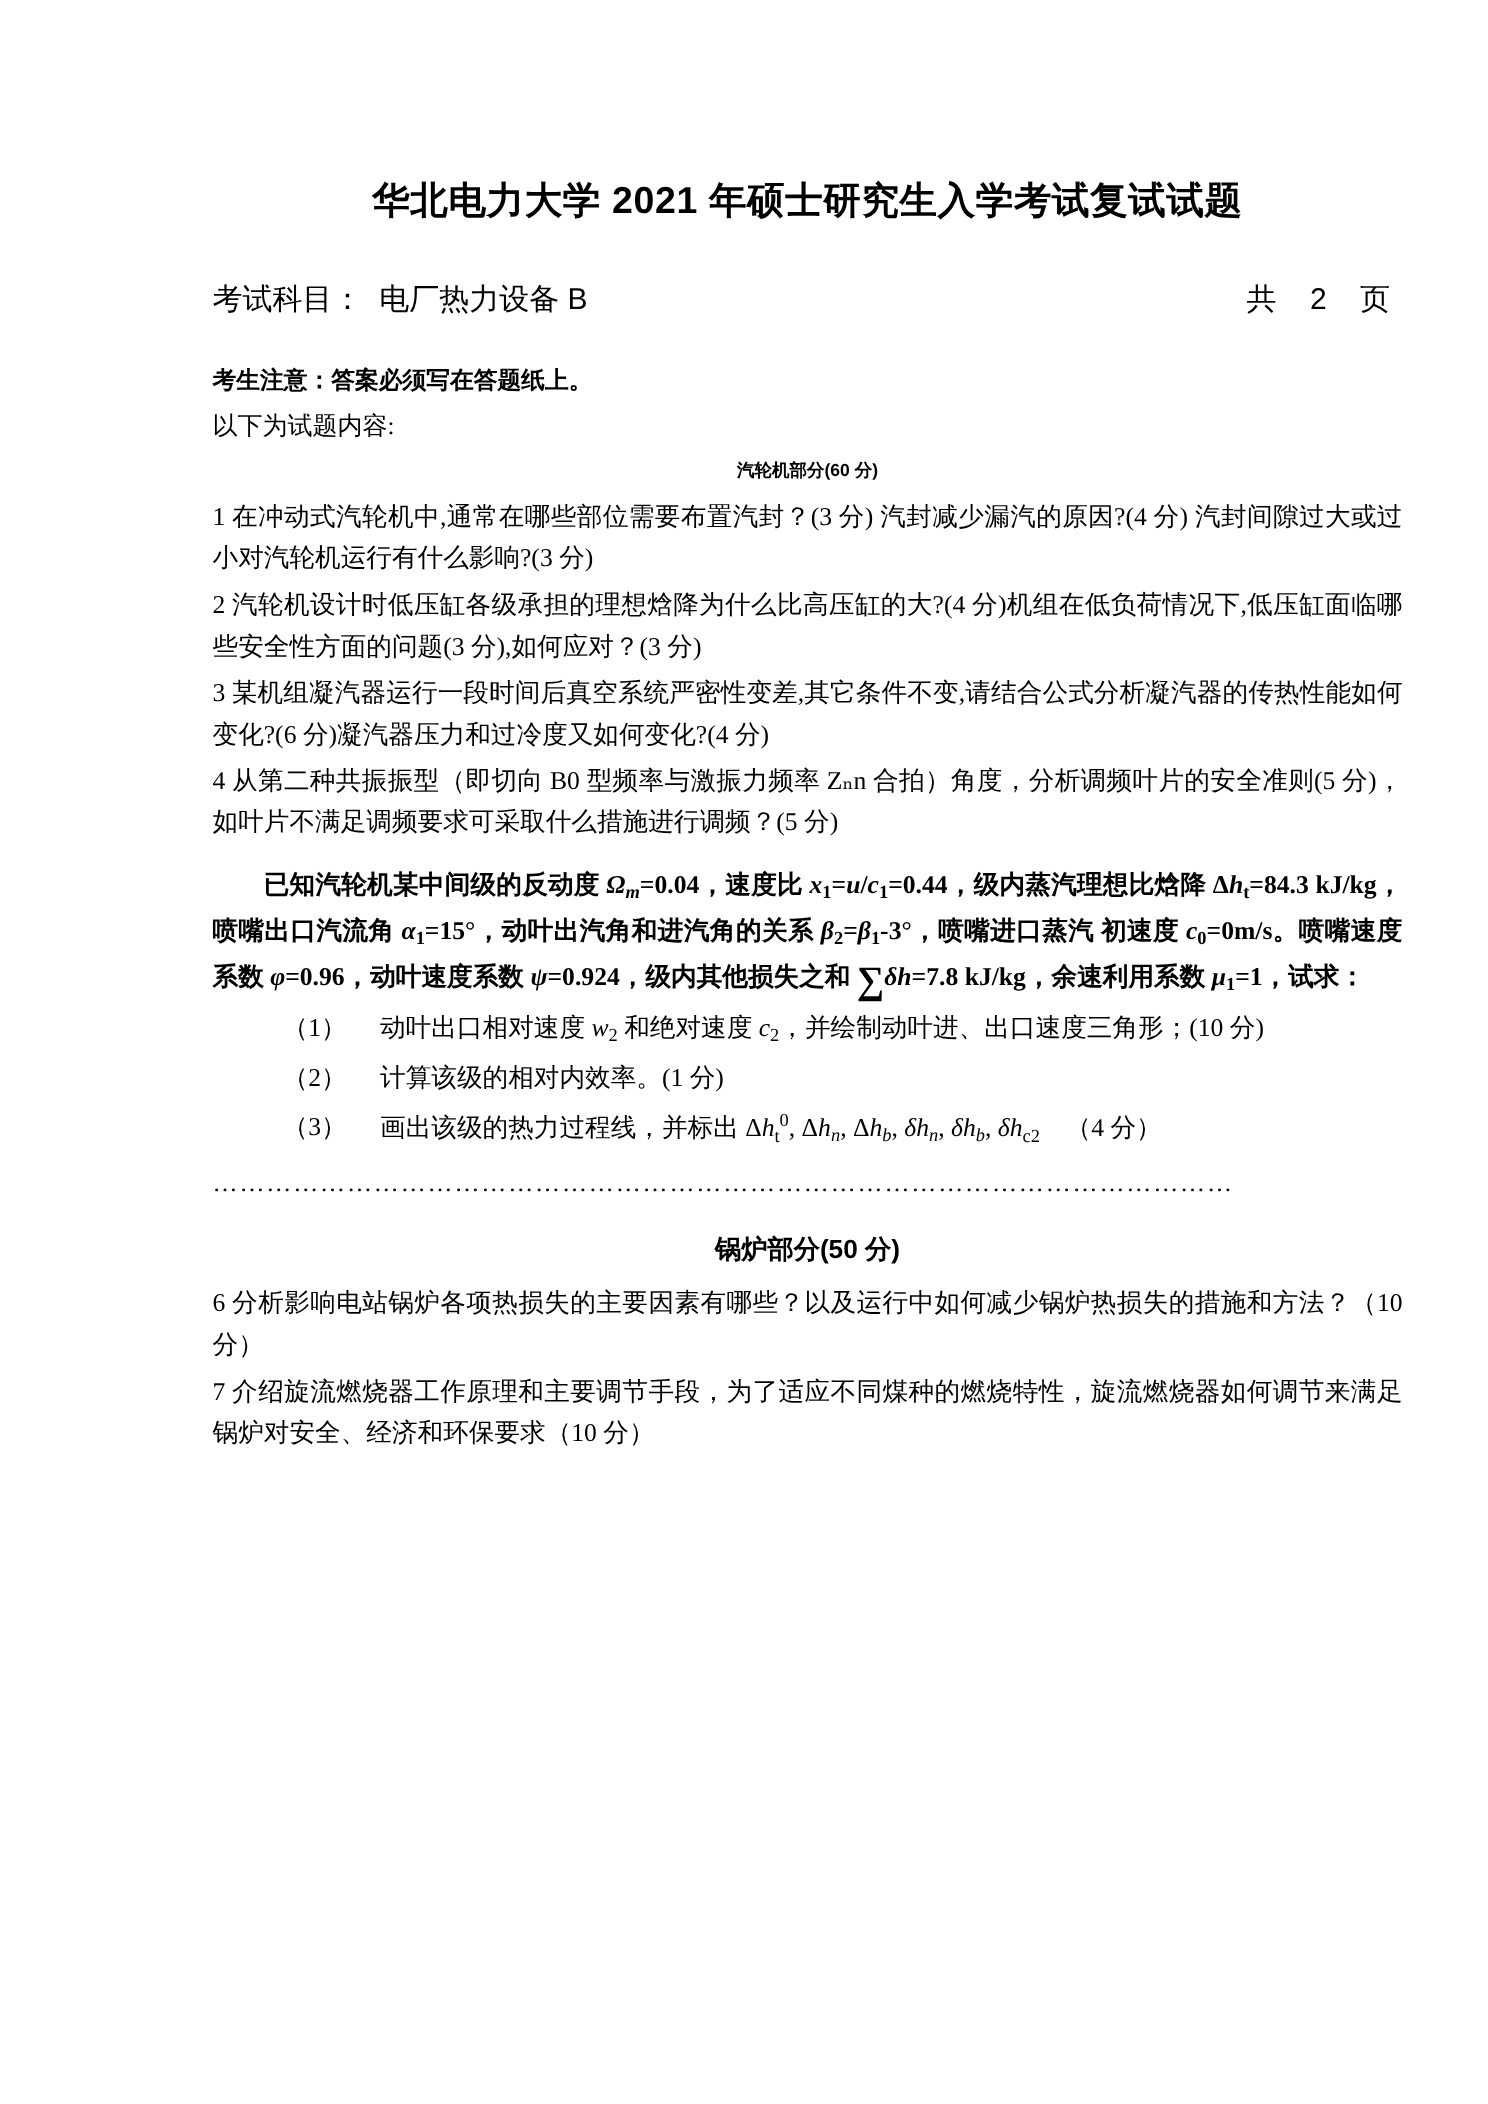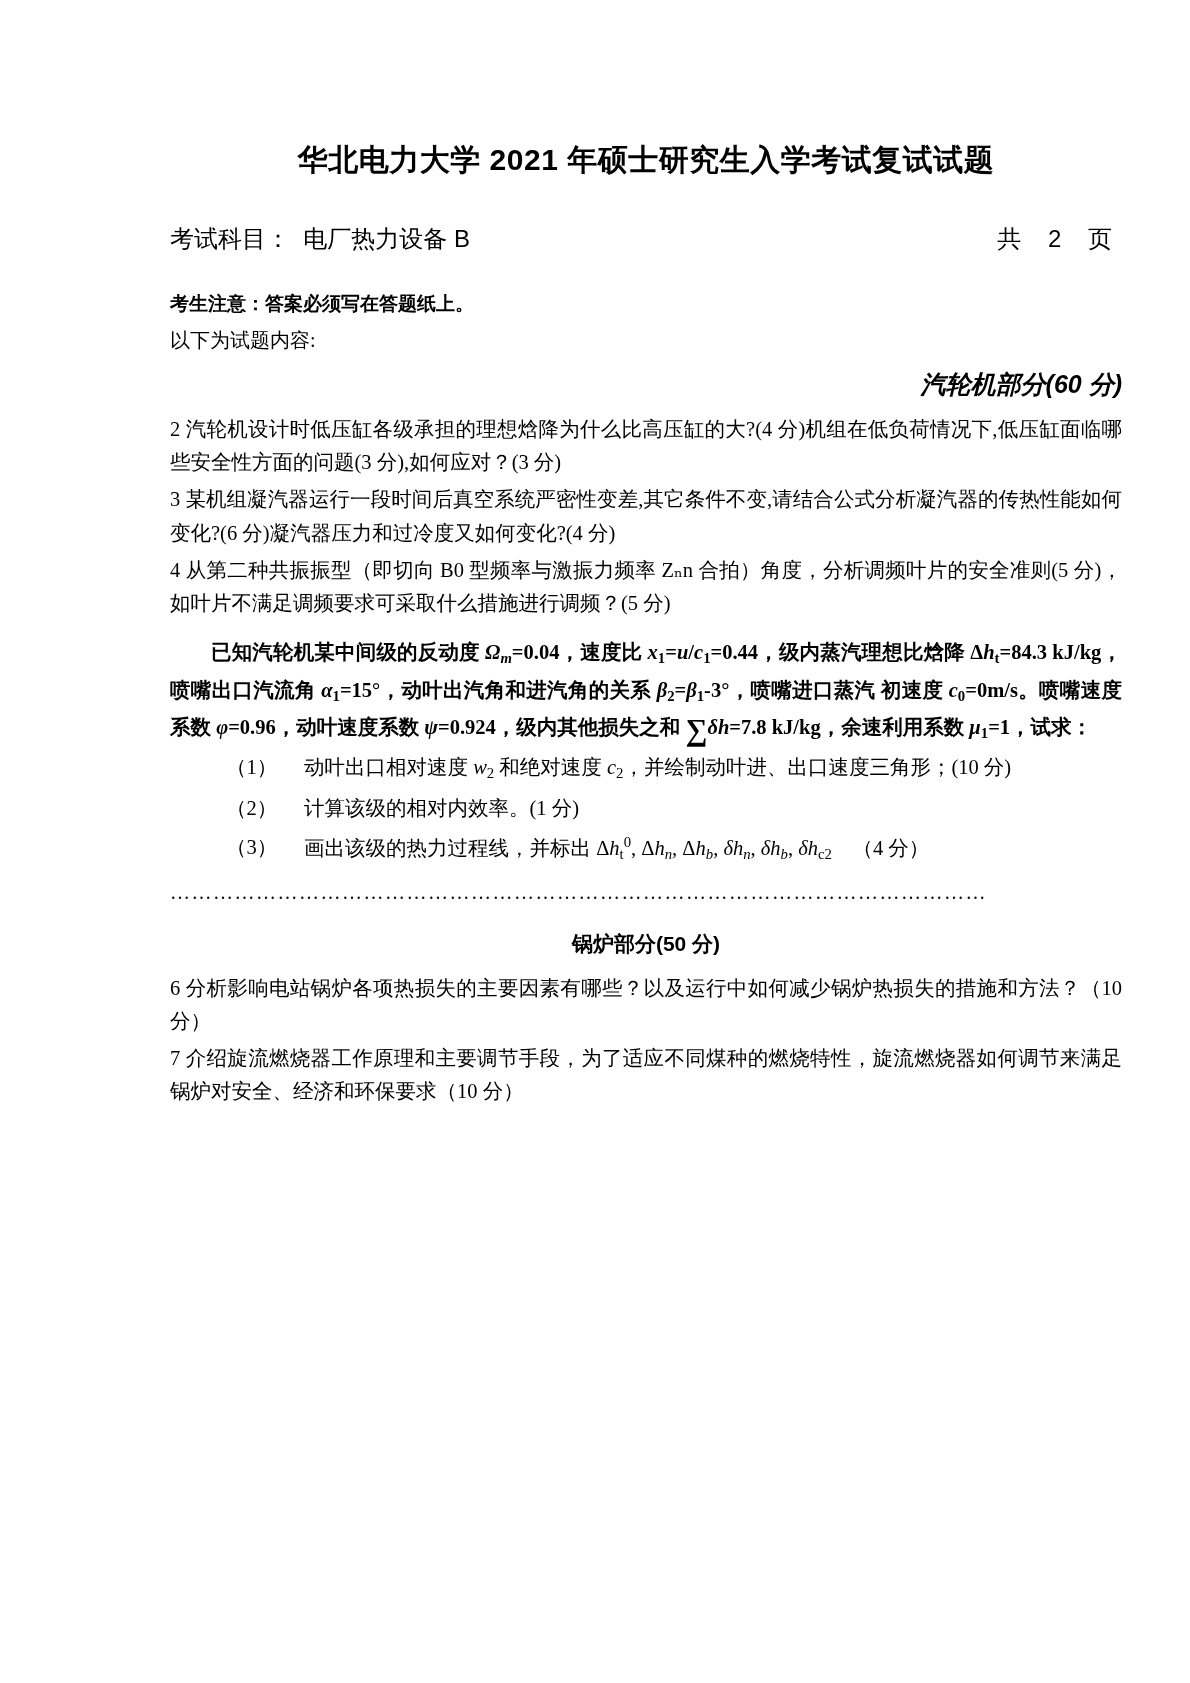--- a/index.html
+++ b/index.html
@@ -49,26 +49,25 @@
     font-family: "Liberation Sans", "DejaVu Sans", sans-serif;
     font-size: 19px;
     font-weight: bold;
     margin: 0 0 10px 0;
   }
   .lead {
     font-size: 20px;
     margin: 0 0 14px 0;
   }
   .section-head {
-    text-align: right;
+    text-align: center;
     font-family: "Liberation Sans", "DejaVu Sans", sans-serif;
     font-weight: bold;
-    font-size: 25px;
+    font-size: 14px;
     margin: 6px 0 12px 0;
-    font-style: italic;
   }
   .q {
     font-size: 20.5px;
     line-height: 1.62;
     margin: 0 0 4px 0;
     text-align: justify;
   }
   .calc-body {
     font-size: 20.5px;
     line-height: 1.78;
@@ -118,20 +117,21 @@
   <div class="subject-row">
     <div class="subject-left">考试科目：  电厂热力设备 B</div>
     <div class="subject-right">共    2    页</div>
   </div>
 
   <div class="notice">考生注意：答案必须写在答题纸上。</div>
   <div class="lead">以下为试题内容:</div>
 
   <div class="section-head">汽轮机部分(60 分)</div>
 
+  <p class="q">1 在冲动式汽轮机中,通常在哪些部位需要布置汽封？(3 分) 汽封减少漏汽的原因?(4 分) 汽封间隙过大或过小对汽轮机运行有什么影响?(3 分)</p>
   <p class="q">2 汽轮机设计时低压缸各级承担的理想焓降为什么比高压缸的大?(4 分)机组在低负荷情况下,低压缸面临哪些安全性方面的问题(3 分),如何应对？(3 分)</p>
   <p class="q">3 某机组凝汽器运行一段时间后真空系统严密性变差,其它条件不变,请结合公式分析凝汽器的传热性能如何变化?(6 分)凝汽器压力和过冷度又如何变化?(4 分)</p>
   <p class="q">4 从第二种共振振型（即切向 B0 型频率与激振力频率 Zₙn 合拍）角度，分析调频叶片的安全准则(5 分)，如叶片不满足调频要求可采取什么措施进行调频？(5 分)</p>
 
   <p class="calc-body">
     已知汽轮机某中间级的反动度 <i class="var">Ω<sub>m</sub></i>=0.04，速度比 <i class="var">x</i><sub>1</sub>=<i class="var">u</i>/<i class="var">c</i><sub>1</sub>=0.44，级内蒸汽理想比焓降
     Δ<i class="var">h</i><sub>t</sub>=84.3 kJ/kg，喷嘴出口汽流角 <i class="var">α</i><sub>1</sub>=15°，动叶出汽角和进汽角的关系 <i class="var">β</i><sub>2</sub>=<i class="var">β</i><sub>1</sub>-3°，喷嘴进口蒸汽
     初速度 <i class="var">c</i><sub>0</sub>=0m/s。喷嘴速度系数 <i class="var">φ</i>=0.96，动叶速度系数 <i class="var">ψ</i>=0.924，级内其他损失之和 <span class="sum">∑</span><i class="var">δh</i>=7.8
     kJ/kg，余速利用系数 <i class="var">μ</i><sub>1</sub>=1，试求：
   </p>

